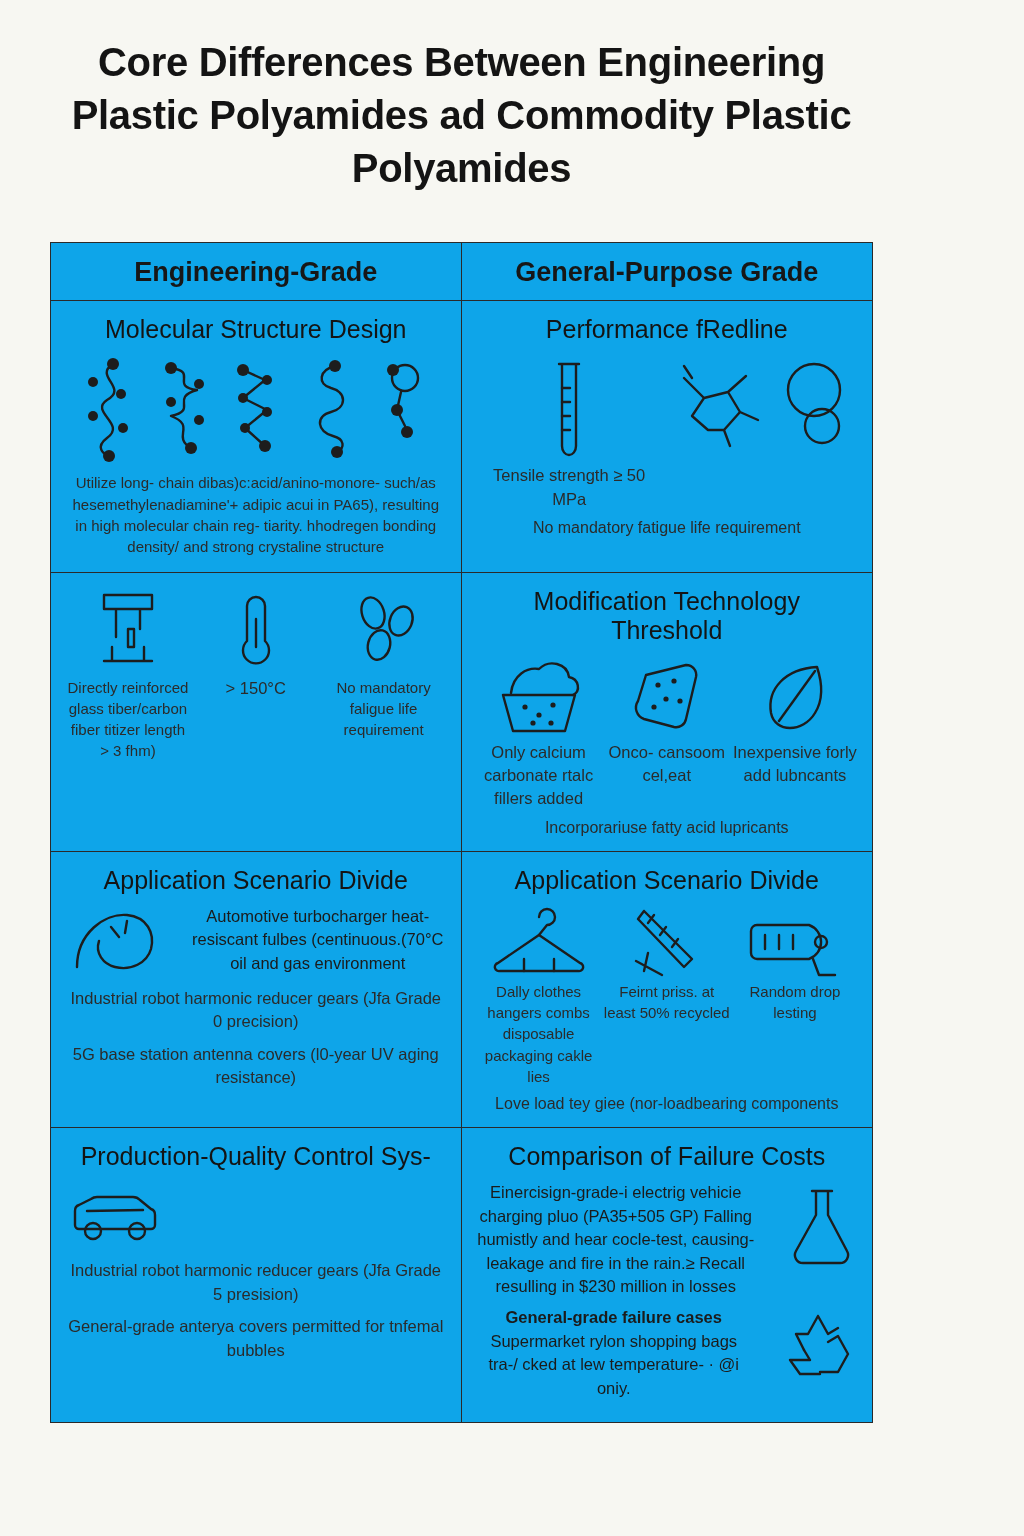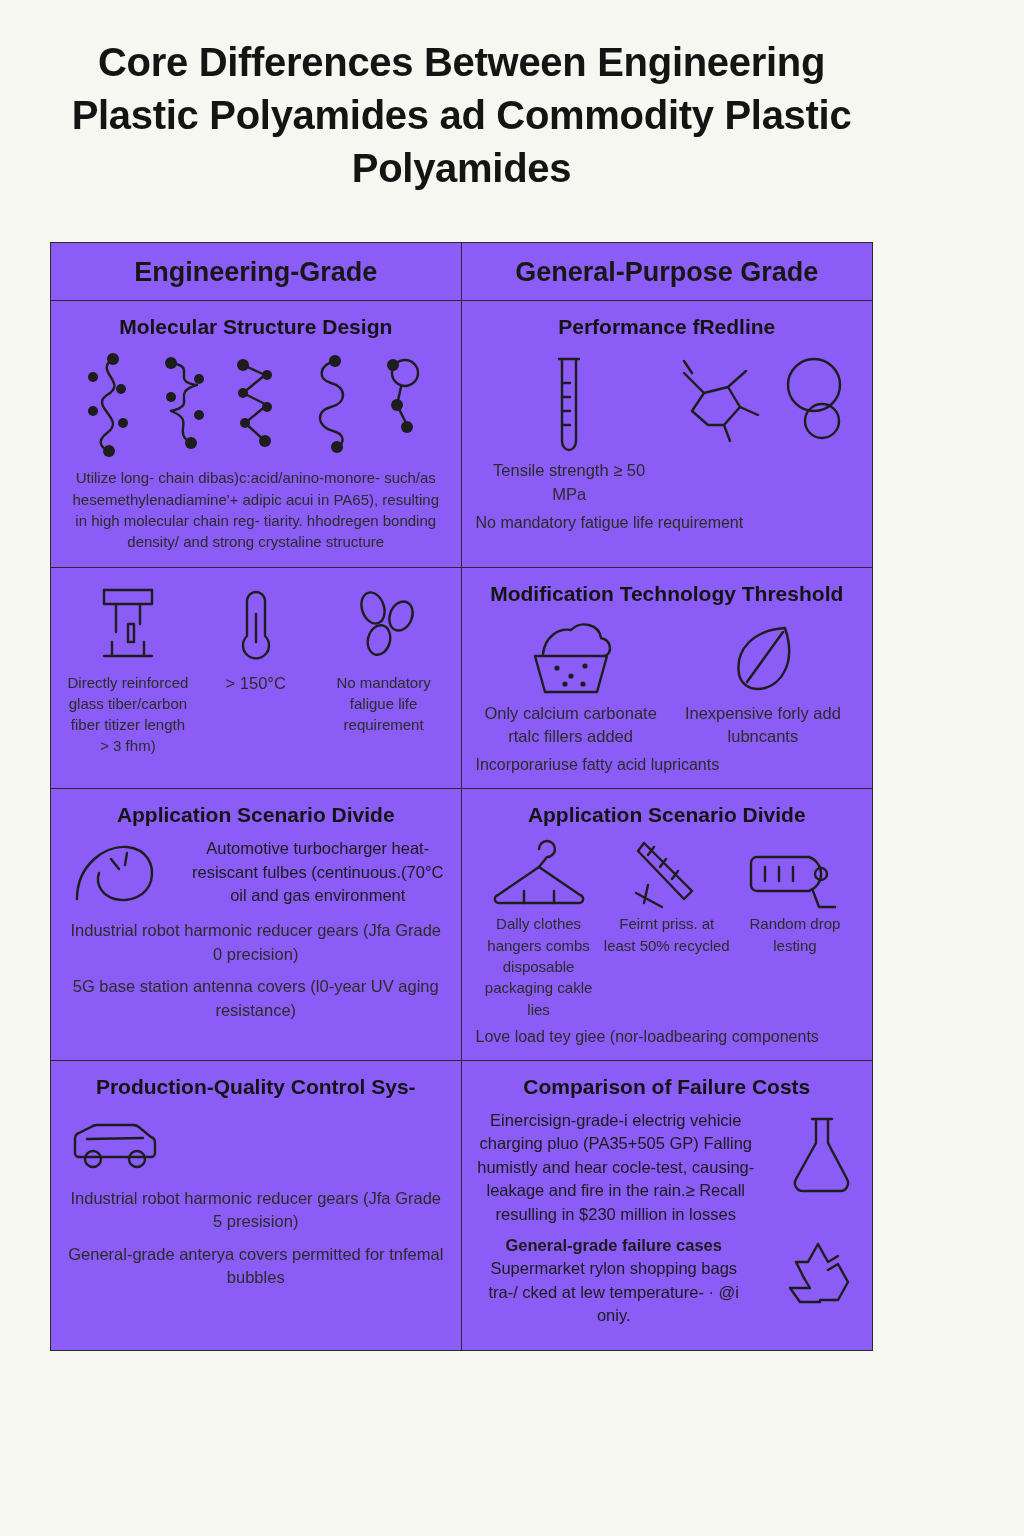--- a/index.html
+++ b/index.html
@@ -28,21 +28,21 @@
     font-weight: bold;
     line-height: 1.32;
     letter-spacing: -0.3px;
     margin: 6px 0 18px 0;
     color: #141414;
   }
   .grid {
     border: 1.5px solid #2a2a2a;
     display: grid;
     grid-template-columns: 1fr 1fr;
-    background: #8b5cf6;
+    background: #0ea5e9;
     margin-top: 48px;
   }
   .cell {
     border-right: 1.5px solid #2a2a2a;
     border-bottom: 1.5px solid #2a2a2a;
     padding: 12px 14px 14px 14px;
     box-sizing: border-box;
   }
   .cell.col2 { border-right: none; }
   .cell.lastrow { border-bottom: none; }
@@ -50,22 +50,22 @@
     padding: 14px 10px 12px 10px;
   }
   .head-label {
     text-align: center;
     font-size: 27px;
     font-weight: bold;
     color: #171717;
   }
   .sec-title {
     text-align: center;
-    font-size: 21px;
-    font-weight: bold;
+    font-size: 25px;
+    font-weight: normal;
     margin: 2px 0 10px 0;
     color: #141414;
   }
   .icon-row {
     display: flex;
     justify-content: center;
     align-items: flex-end;
     gap: 18px;
     margin-bottom: 8px;
   }
@@ -101,21 +101,21 @@
   .b { font-weight: bold; }
   svg { display: block; }
   .stroke {
     fill: none;
     stroke: #1d1d1d;
     stroke-width: 2.4;
     stroke-linecap: round;
     stroke-linejoin: round;
   }
   .fill-dot { fill: #1d1d1d; }
-  .note-center { text-align:left; font-size:16px; margin-top:8px; color:#2b2b2b;}
+  .note-center { text-align:center; font-size:16px; margin-top:8px; color:#2b2b2b;}
 </style>
 </head>
 <body>
 
 <div class="page">
 
   <div class="title">Core Differences Between Engineering Plastic Polyamides ad Commodity Plastic Polyamides</div>
 
   <div class="grid">
 
@@ -267,20 +267,35 @@
                 <circle class="fill-dot" cx="42" cy="68" r="2.6"></circle>
                 <circle class="fill-dot" cx="60" cy="68" r="2.6"></circle>
               </svg>
             </span>
           </div>
           <div class="body-text">Only calcium carbonate rtalc fillers added</div>
         </div>
         <div class="col">
           <div style="display:flex;justify-content:center;">
             <span>
+              <svg width="86" height="86" viewBox="0 0 86 86">
+                <path class="stroke" d="M22 20 L62 10 a10 10 0 0 1 10 12 L62 64 a10 10 0 0 1 -12 8 L20 64 a12 12 0 0 1 -6 -18 Z"></path>
+                <circle class="fill-dot" cx="34" cy="30" r="2.6"></circle>
+                <circle class="fill-dot" cx="50" cy="26" r="2.6"></circle>
+                <circle class="fill-dot" cx="42" cy="44" r="2.6"></circle>
+                <circle class="fill-dot" cx="56" cy="46" r="2.6"></circle>
+                <circle class="fill-dot" cx="30" cy="52" r="2.6"></circle>
+              </svg>
+            </span>
+          </div>
+          <div class="body-text">Onco- cansoom cel,eat</div>
+        </div>
+        <div class="col">
+          <div style="display:flex;justify-content:center;">
+            <span>
               <svg width="80" height="86" viewBox="0 0 80 86">
                 <path class="stroke" d="M62 12 C30 14 12 34 16 58 C20 78 48 78 60 58 C70 42 66 24 62 12 Z"></path>
                 <path class="stroke" d="M60 16 L24 66"></path>
               </svg>
             </span>
           </div>
           <div class="body-text">Inexpensive forly add lubncants</div>
         </div>
       </div>
       <div class="note-center">Incorporariuse fatty acid lupricants</div>

